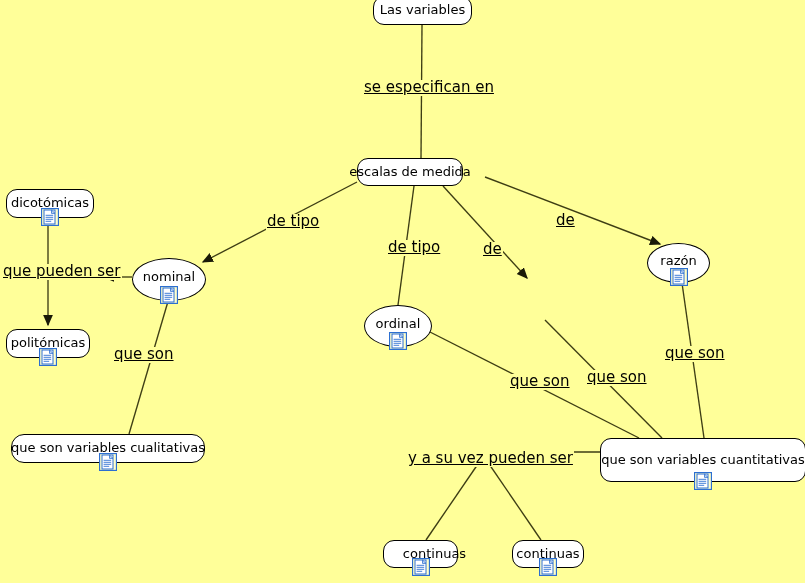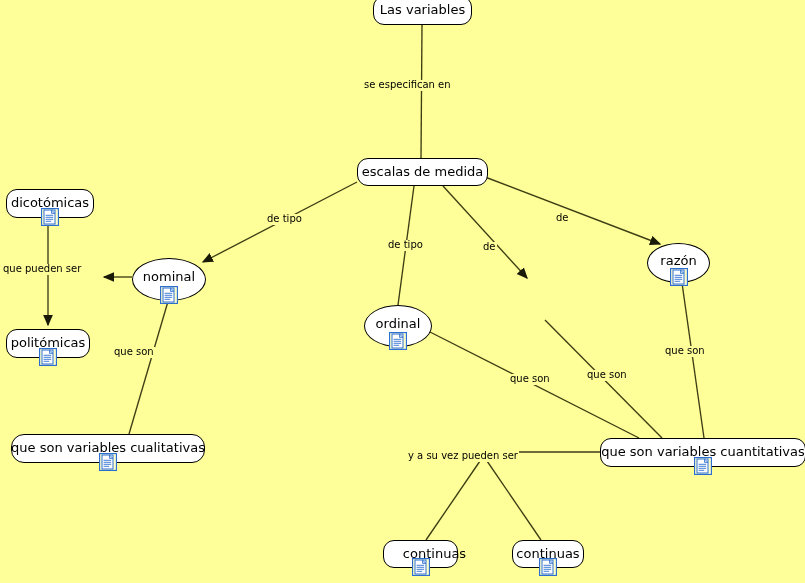--- a/index.html
+++ b/index.html
@@ -63,27 +63,28 @@
     margin-left: -9px;
     width: 18px;
     height: 18px;
     z-index: 8;
   }
   .node.ellipse .doc-icon {
     bottom: -4px;
   }
   .edge-label {
     position: absolute;
-    font-size: 10px;
+    font-size: 15px;
     color: #000000;
     white-space: nowrap;
     background: #ffff99;
     line-height: 1.05;
     padding: 0 1px;
     z-index: 6;
+    text-decoration: underline;
   }
 </style>
 </head>
 <body>
 
 <div id="canvas">
 
   <svg id="edges" viewBox="0 0 805 583" xmlns="http://www.w3.org/2000/svg">
     <defs>
       <marker id="arrowhead" markerWidth="9" markerHeight="9" refX="7.4" refY="3.6" orient="auto" markerUnits="strokeWidth">
@@ -120,21 +121,21 @@
       <line x1="480" y1="461" x2="426" y2="540"></line>
 
       <line x1="487" y1="461" x2="541" y2="540"></line>
     </g>
   </svg>
 
   <div class="node rect" style="left:373px; top:-4px; width:99px; height:29px;">
     <span class="label">Las variables</span>
   </div>
 
-  <div class="node rect" style="left:357px; top:158px; width:131px; height:28px;">
+  <div class="node rect" style="left:357px; top:158px; width:106px; height:28px;">
     <span class="label">escalas de medida</span>
   </div>
 
   <div class="node rect" style="left:6px; top:189px; width:88px; height:29px;">
     <span class="label">dicotómicas</span>
     <span class="doc-icon">
       <svg viewBox="0 0 18 18" width="18" height="18" xmlns="http://www.w3.org/2000/svg">
         <rect x="0.5" y="0.5" width="17" height="17" fill="#ffffcc" stroke="#2c6fd1" stroke-width="1.3"></rect>
         <rect x="3" y="2" width="11" height="14" fill="#ffffff" stroke="#2c6fd1" stroke-width="1"></rect>
         <path d="M10.5 2 L14 5.4 L10.5 5.4 Z" fill="#cfe0f5" stroke="#2c6fd1" stroke-width="0.8"></path>
@@ -227,21 +228,21 @@
         <g stroke="#2c6fd1" stroke-width="0.9">
           <line x1="4.6" y1="7.3" x2="12.2" y2="7.3"></line>
           <line x1="4.6" y1="9.3" x2="12.2" y2="9.3"></line>
           <line x1="4.6" y1="11.3" x2="12.2" y2="11.3"></line>
           <line x1="4.6" y1="13.3" x2="10.2" y2="13.3"></line>
         </g>
       </svg>
     </span>
   </div>
 
-  <div class="node rect" style="left:600px; top:438px; width:206px; height:29px;">
+  <div class="node rect" style="left:600px; top:438px; width:206px; height:44px;">
     <span class="label">que son variables cuantitativas</span>
     <span class="doc-icon">
       <svg viewBox="0 0 18 18" width="18" height="18" xmlns="http://www.w3.org/2000/svg">
         <rect x="0.5" y="0.5" width="17" height="17" fill="#ffffcc" stroke="#2c6fd1" stroke-width="1.3"></rect>
         <rect x="3" y="2" width="11" height="14" fill="#ffffff" stroke="#2c6fd1" stroke-width="1"></rect>
         <path d="M10.5 2 L14 5.4 L10.5 5.4 Z" fill="#cfe0f5" stroke="#2c6fd1" stroke-width="0.8"></path>
         <g stroke="#2c6fd1" stroke-width="0.9">
           <line x1="4.6" y1="7.3" x2="12.2" y2="7.3"></line>
           <line x1="4.6" y1="9.3" x2="12.2" y2="9.3"></line>
           <line x1="4.6" y1="11.3" x2="12.2" y2="11.3"></line>

